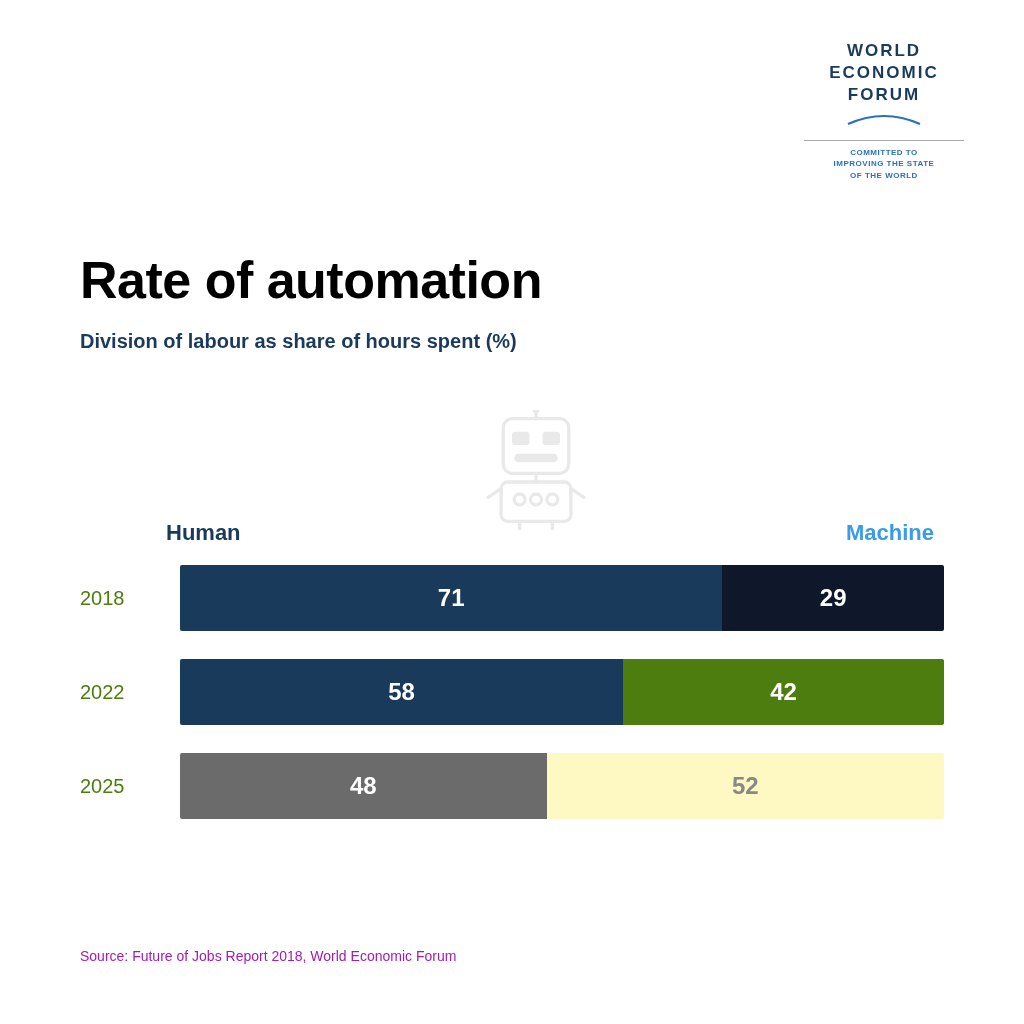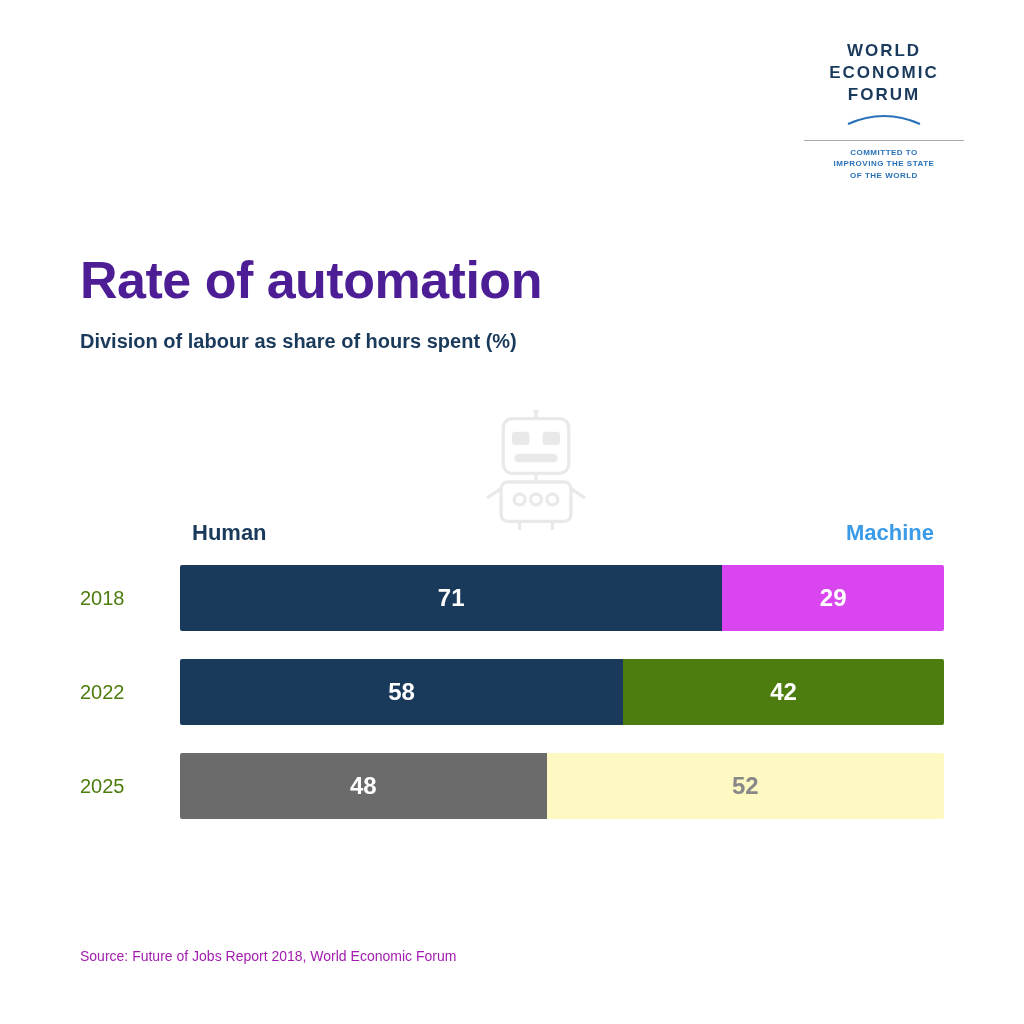--- a/index.html
+++ b/index.html
@@ -52,21 +52,21 @@
       border-top: 1px solid #aaa;
       margin: 6px 0;
     }
     
     .main-title {
       position: absolute;
       top: 250px;
       left: 80px;
       font-size: 52px;
       font-weight: 900;
-      color: #4c1d95;
+      color: #000000;
       letter-spacing: -0.5px;
     }
     .subtitle {
       position: absolute;
       top: 330px;
       left: 80px;
       font-size: 20px;
       font-weight: bold;
       color: #1a3a5c;
     }
@@ -94,21 +94,21 @@
       top: 110px;
       left: 0;
       right: 0;
       display: flex;
       justify-content: space-between;
     }
     .col-label-human {
       font-size: 22px;
       font-weight: bold;
       color: #1a3a5c;
-      margin-left: 112px;
+      margin-left: 86px;
     }
     .col-label-machine {
       font-size: 22px;
       font-weight: bold;
       color: #3a9be8;
       margin-right: 10px;
     }
     
     .bars-area {
       position: absolute;
@@ -139,21 +139,21 @@
     .bar-segment {
       display: flex;
       align-items: center;
       justify-content: center;
       font-size: 24px;
       font-weight: bold;
       color: #ffffff;
     }
     
     .bar-2018-human { background: #1a3a5c; }
-    .bar-2018-machine { background: #d946ef; }
+    .bar-2018-machine { background: #0f172a; }
     
     .bar-2022-human { background: #1a3a5c; }
     .bar-2022-machine { background: #4d7c0f; text-align: right; }
     
     .bar-2025-human { background: #6b6b6b; }
     .bar-2025-machine { background: #fef9c3; color: #888; }
 
     
     .source {
       position: absolute;

